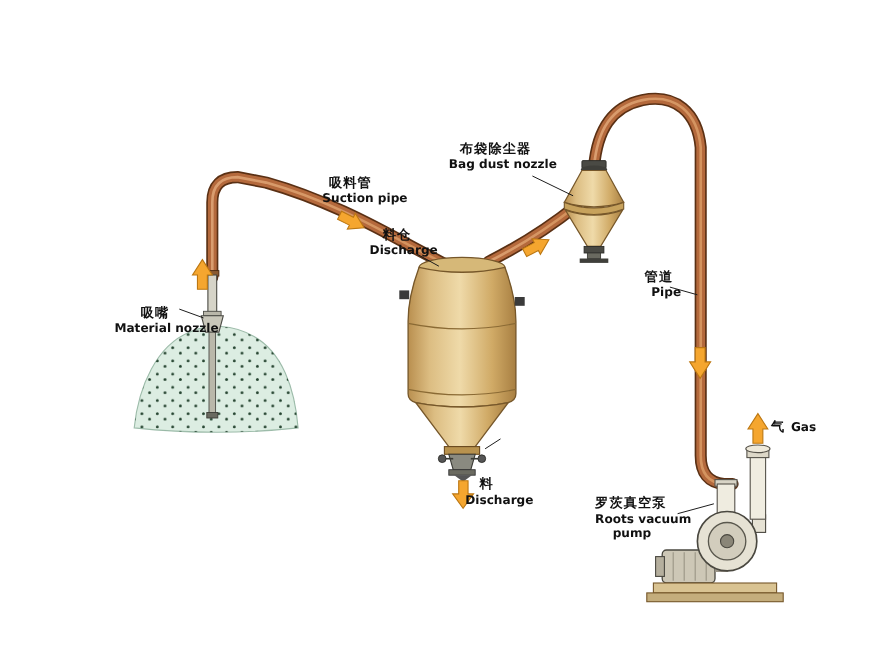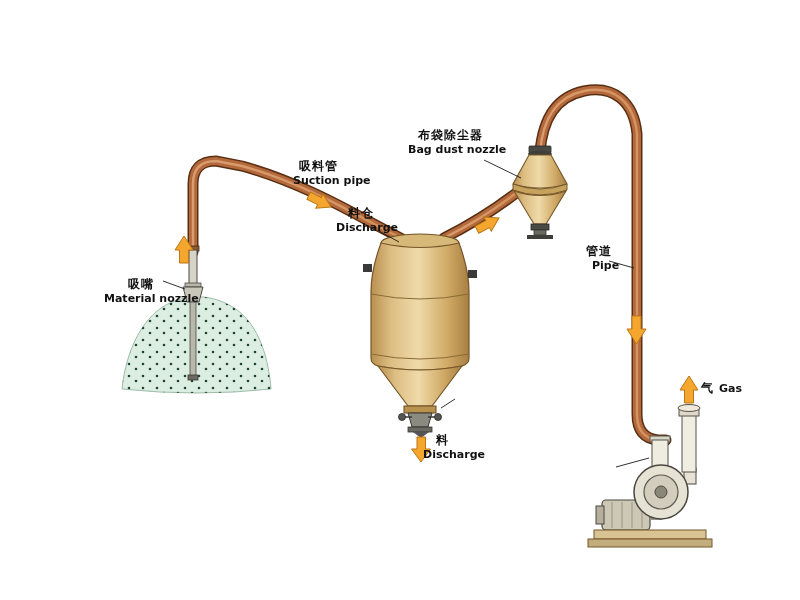--- a/index.html
+++ b/index.html
@@ -177,14 +177,19 @@
 
   <div class="lbl" style="left:423px;top:435px;">
     <div class="zh ind13">料</div>
     <div class="en">Discharge</div>
   </div>
 
   <div class="lbl" style="left:701px;top:382px;">
     <span class="zh">气</span><span class="gas-en">Gas</span>
   </div>
 
+  <div class="lbl" style="left:541px;top:452px;">
+    <div class="zh">罗茨真空泵</div>
+    <div class="en">Roots vacuum</div>
+    <div class="en ind16">pump</div>
+  </div>
 
 </div>
 
 </body></html>

